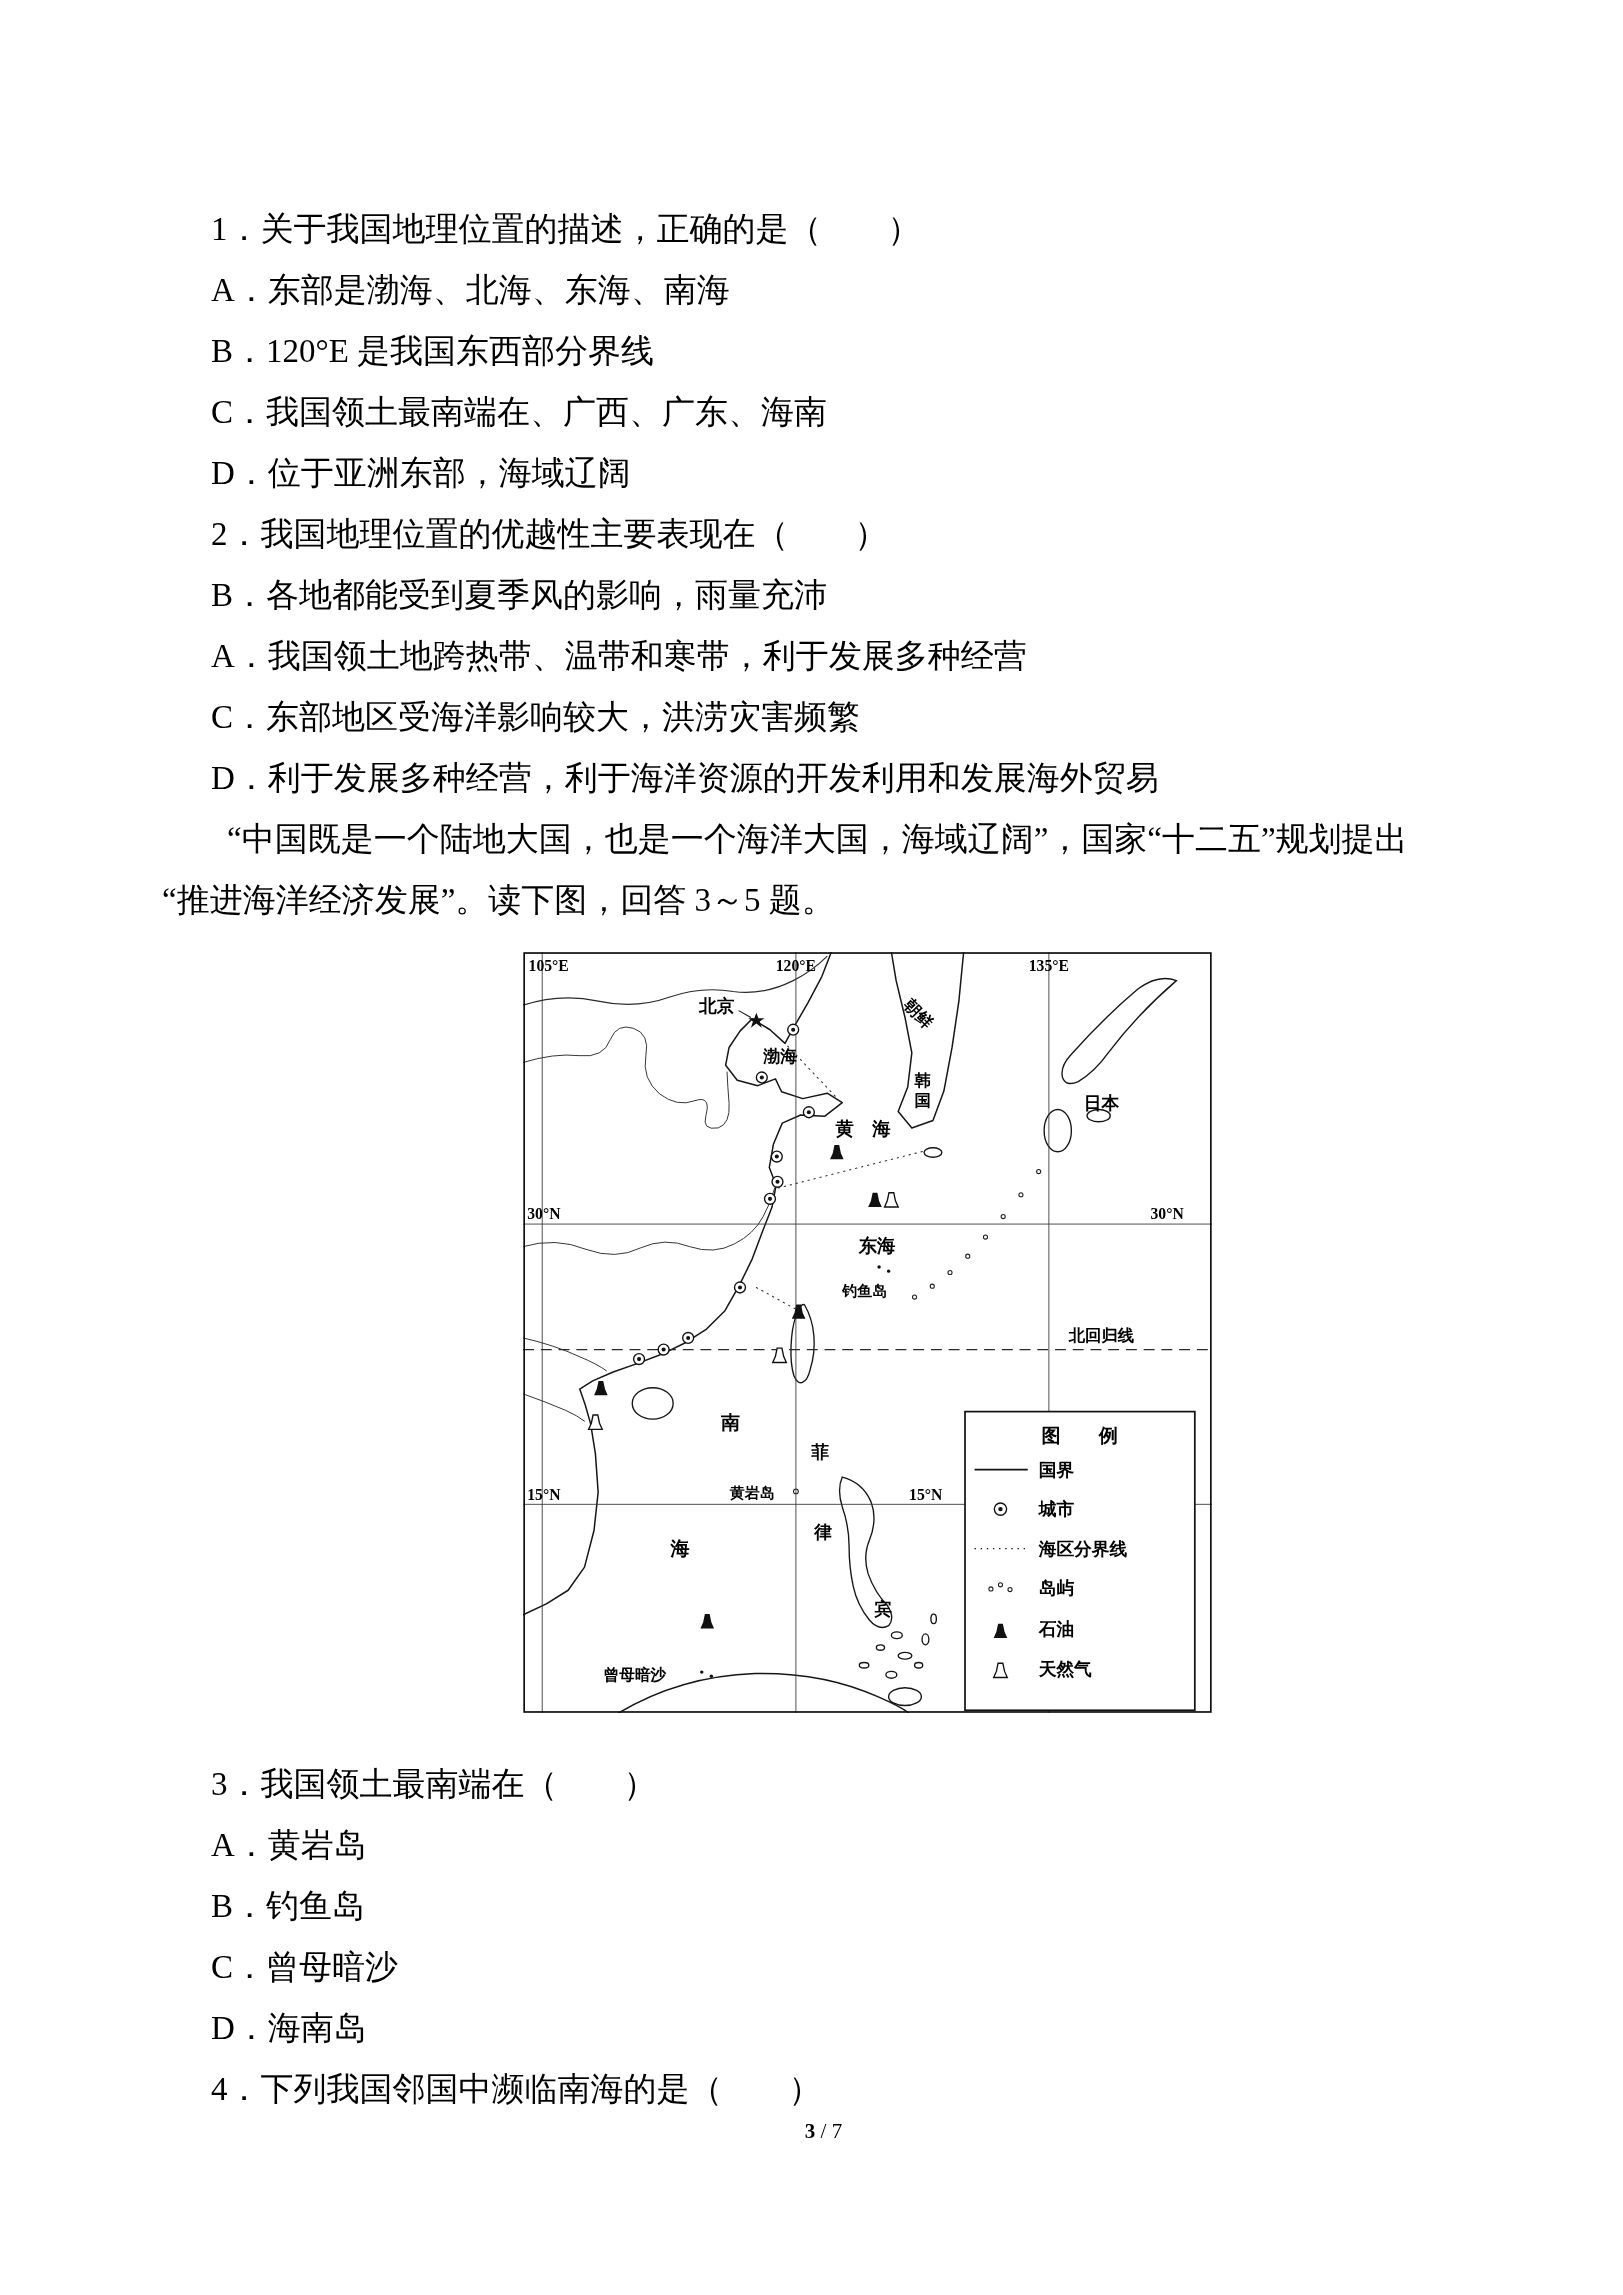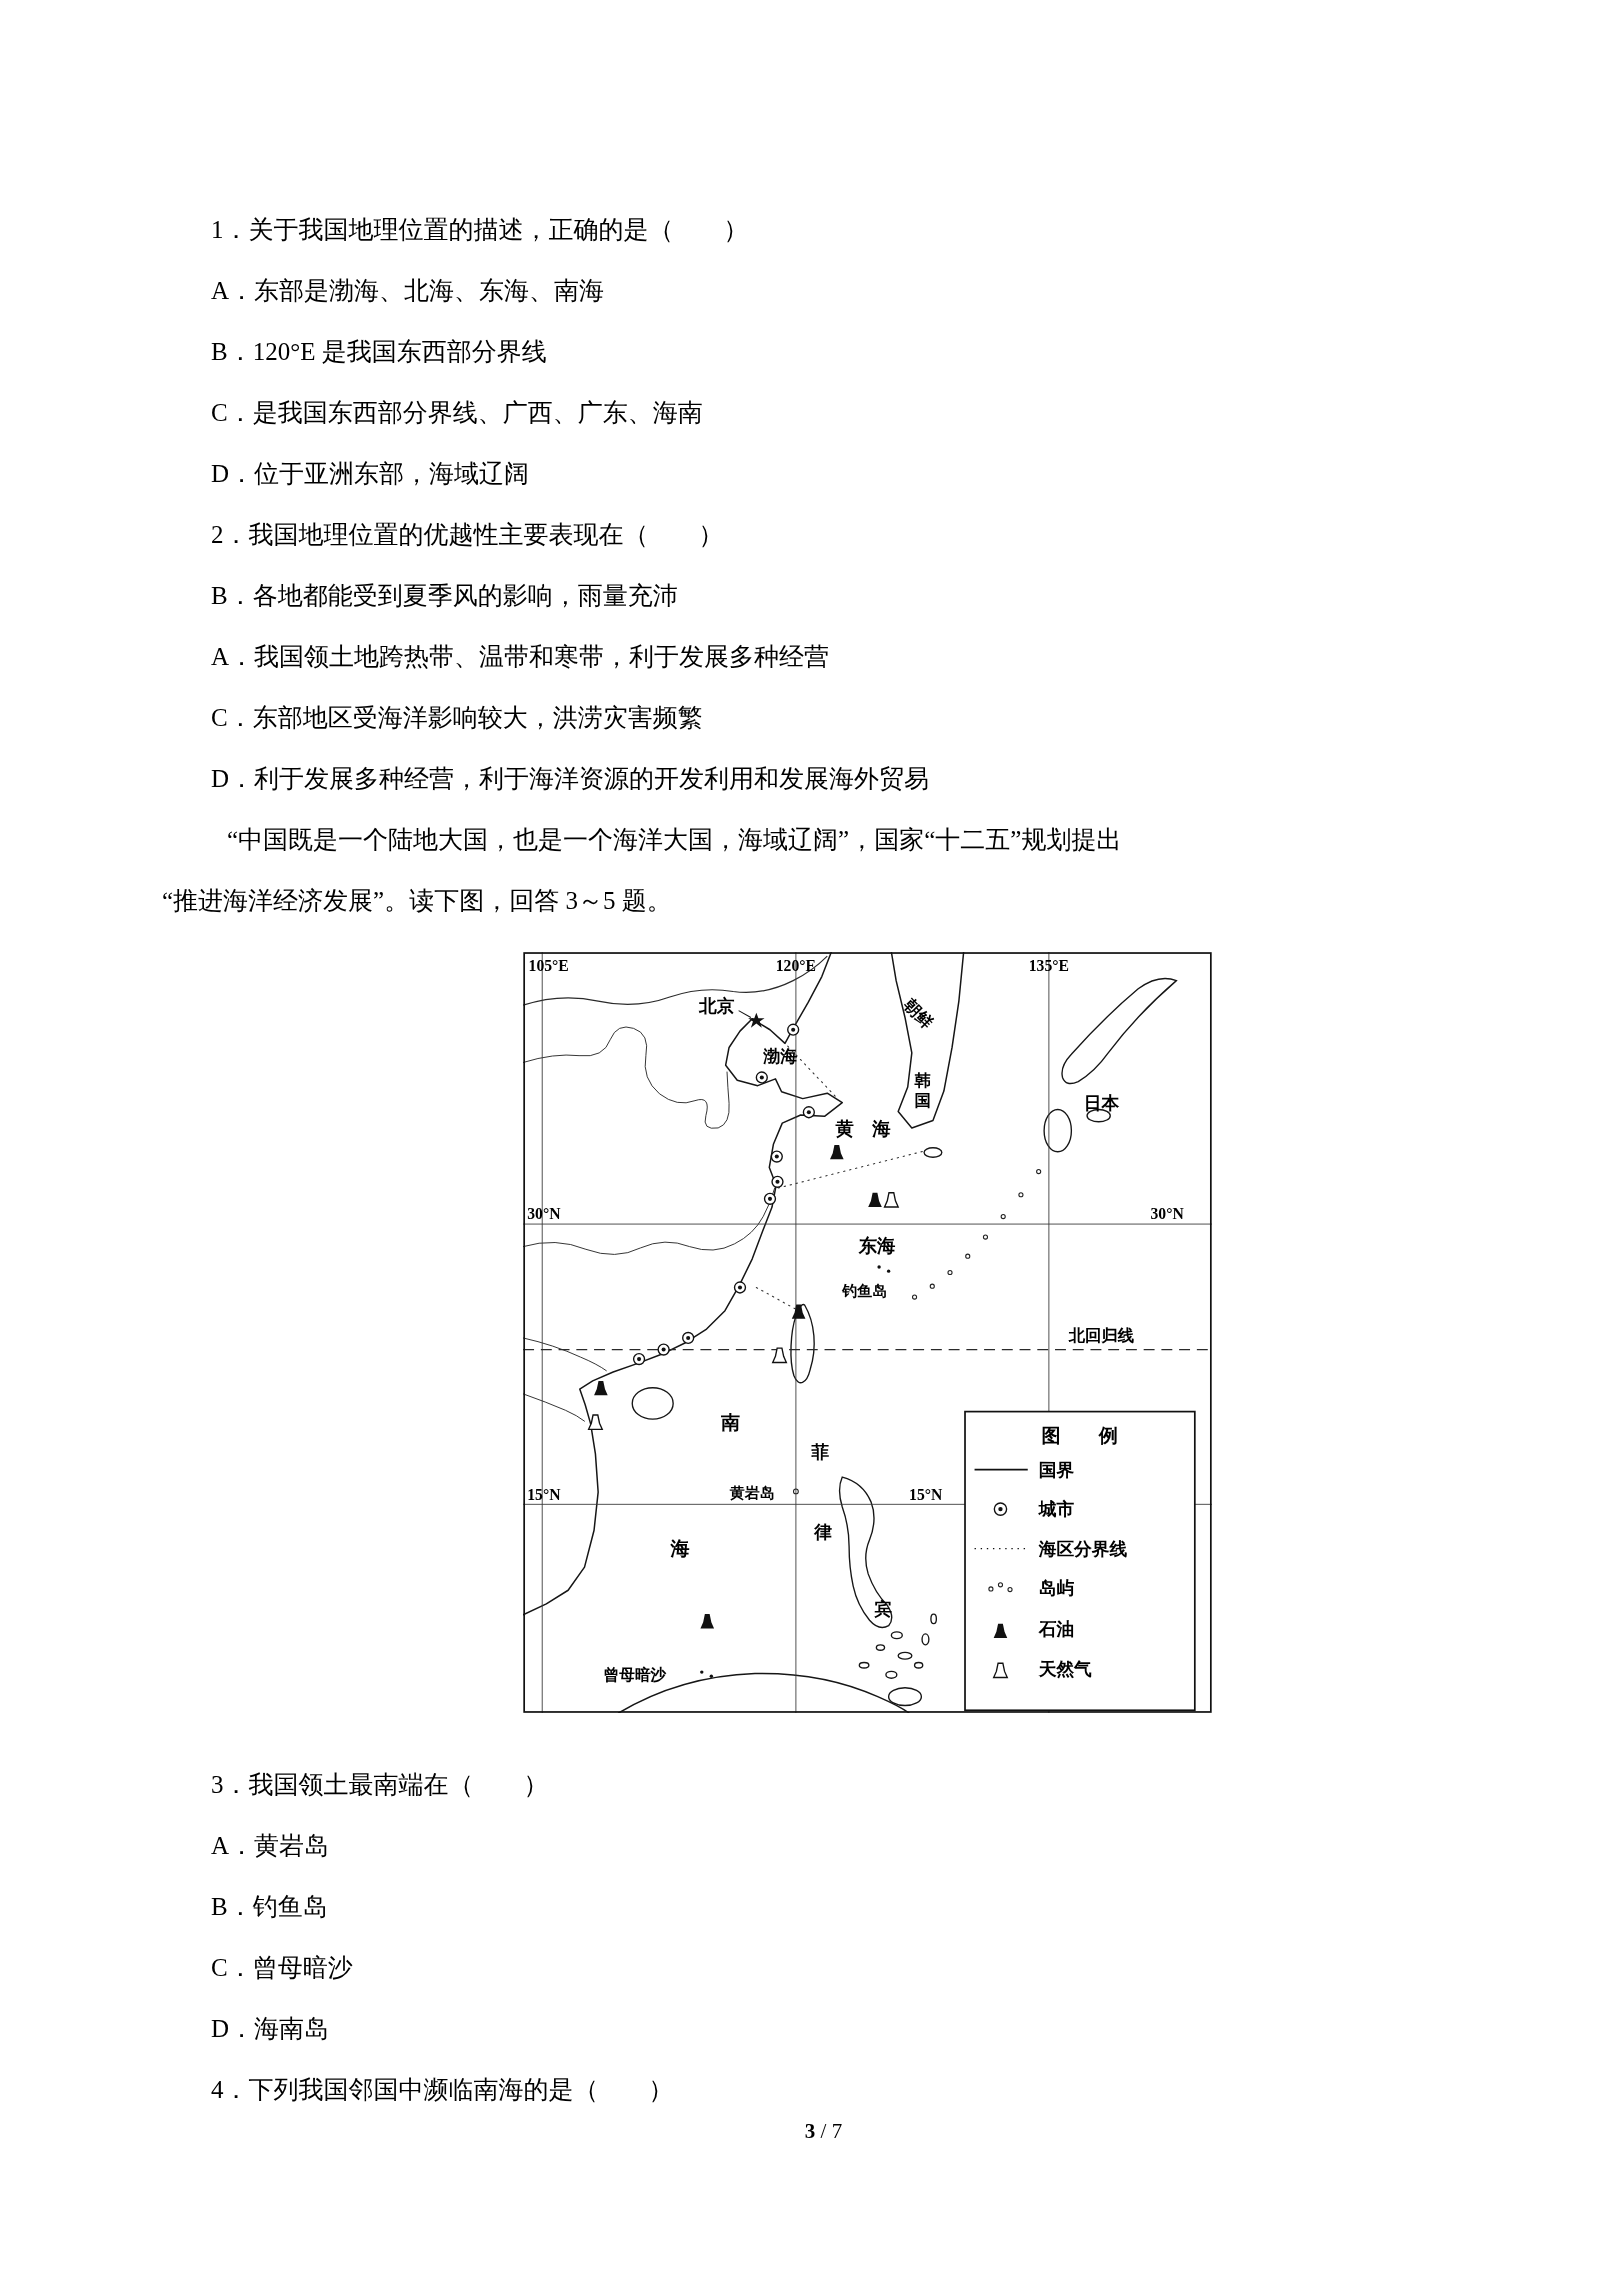--- a/index.html
+++ b/index.html
@@ -6,21 +6,21 @@
   .page{
     position:relative;
     width:1623px;height:2295px;
     margin:0 auto;
     background:#ffffff;
     color:#000;
     font-family:"Liberation Serif","DejaVu Serif",serif;
     overflow:hidden;
   }
   .content{position:absolute;top:199px;left:162px;right:164px;}
-  .line{font-size:25px;line-height:61px;white-space:pre-wrap;}
+  .line{font-size:33px;line-height:61px;white-space:pre-wrap;}
   .q{padding-left:49px;}
   .indent{padding-left:65px;}
   .map-wrap{width:690px;margin:20.5px 0 41px 361px;font-weight:bold;}
   .map-wrap svg{display:block;}
   .footer{
     position:absolute;top:2111px;left:12px;width:100%;
     text-align:center;font-size:21px;line-height:41px;
   }
   .footer .cur{font-weight:bold;}
 
@@ -50,21 +50,21 @@
 </style>
 </head>
 <body>
 
 <div class="page">
   <div class="content">
 
     <div class="line q">1．关于我国地理位置的描述，正确的是（　　）</div>
     <div class="line q">A．东部是渤海、北海、东海、南海</div>
     <div class="line q">B．120°E 是我国东西部分界线</div>
-    <div class="line q">C．是我国东西部分界线、广西、广东、海南</div>
+    <div class="line q">C．我国领土最南端在、广西、广东、海南</div>
     <div class="line q">D．位于亚洲东部，海域辽阔</div>
 
     <div class="line q">2．我国地理位置的优越性主要表现在（　　）</div>
     <div class="line q">B．各地都能受到夏季风的影响，雨量充沛</div>
     <div class="line q">A．我国领土地跨热带、温带和寒带，利于发展多种经营</div>
     <div class="line q">C．东部地区受海洋影响较大，洪涝灾害频繁</div>
     <div class="line q">D．利于发展多种经营，利于海洋资源的开发利用和发展海外贸易</div>
 
     <div class="line indent">“中国既是一个陆地大国，也是一个海洋大国，海域辽阔”，国家“十二五”规划提出</div>
     <div class="line">“推进海洋经济发展”。读下图，回答 3～5 题。</div>

